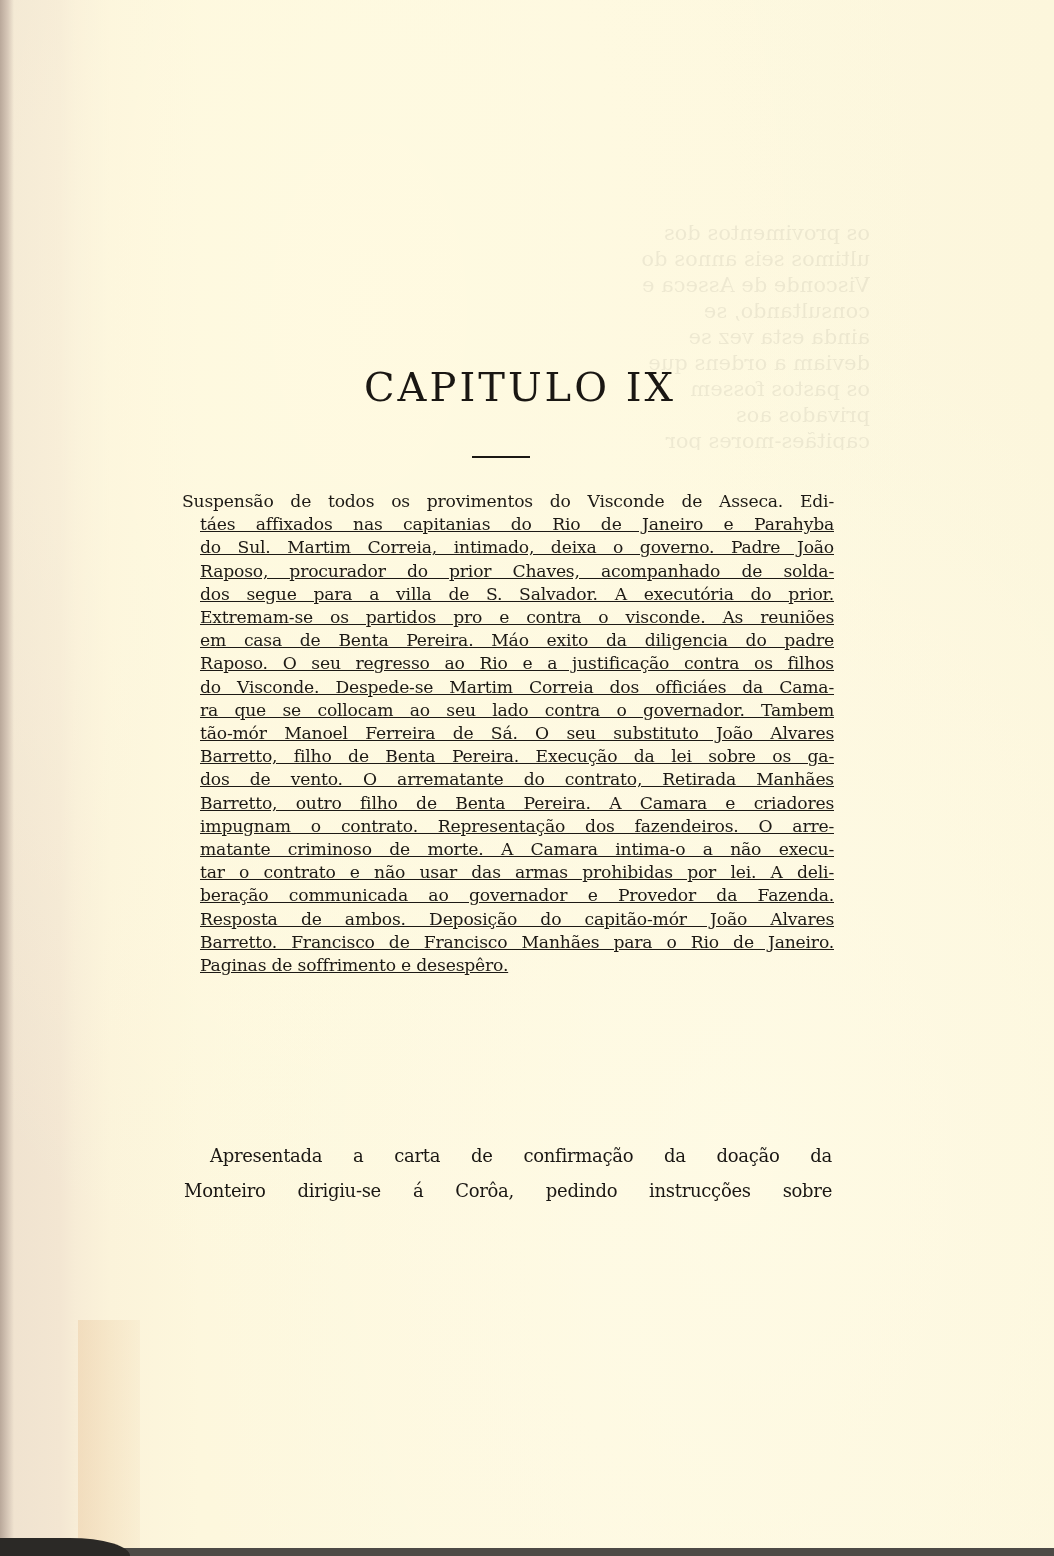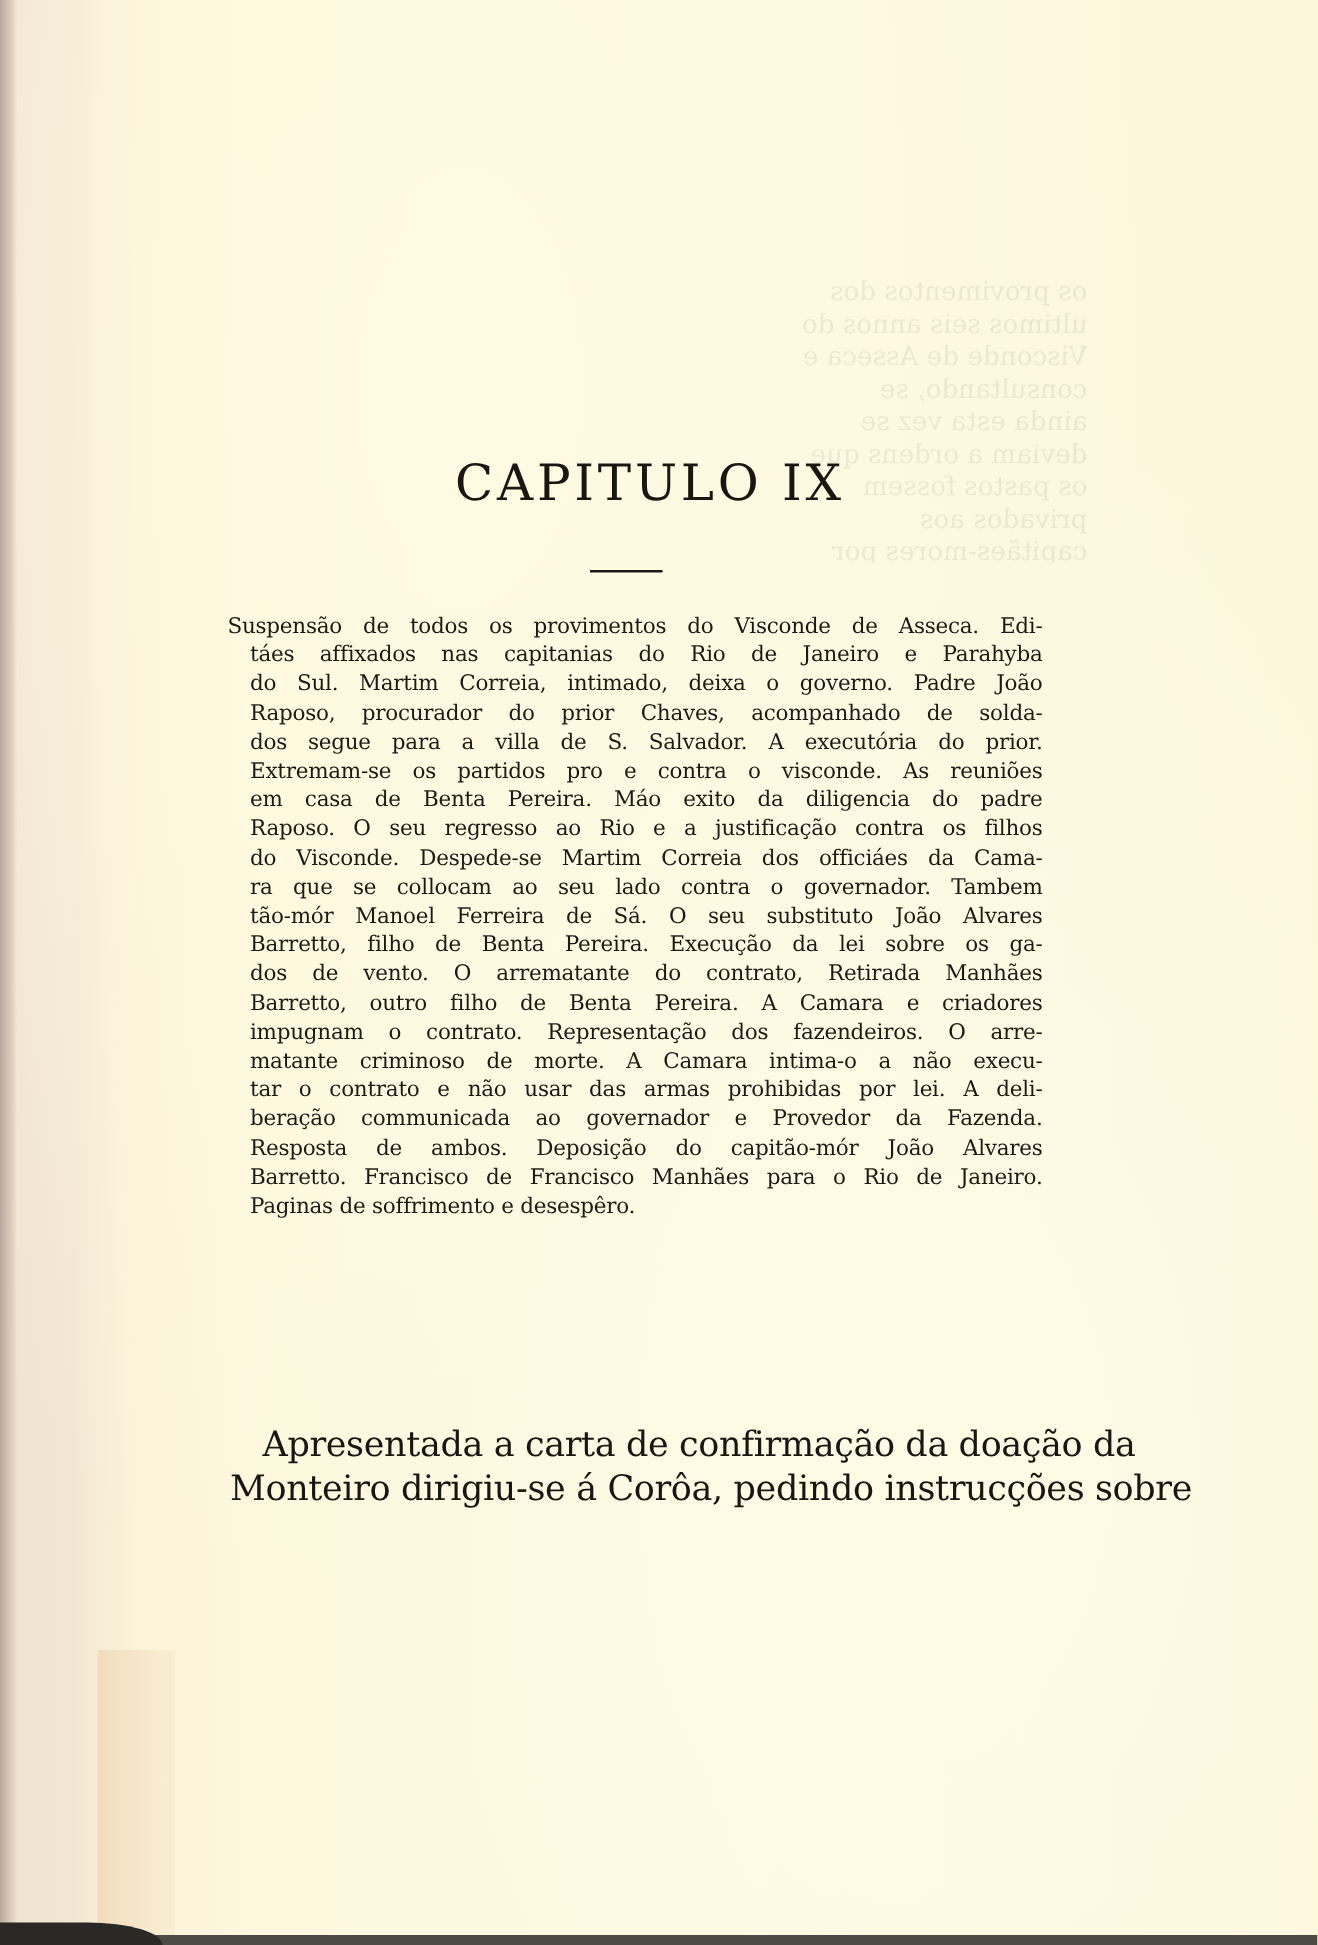--- a/index.html
+++ b/index.html
@@ -96,31 +96,32 @@
       text-align-last: justify;
       display: block;
       color: #1d1a15;
       letter-spacing: -0.2px;
     }
     .summary-line.last {
       text-align-last: left;
     }
     .summary-line.indent {
       padding-left: 18px;
+      text-decoration: underline;
     }
     .body-text {
       position: absolute;
       left: 184px;
       top: 1138px;
       width: 648px;
     }
     .body-line {
       display: block;
       font-family: "DejaVu Serif", "Liberation Serif", serif;
-      font-size: 28px;
+      font-size: 18px;
       line-height: 35px;
       white-space: nowrap;
       text-align: justify;
       text-align-last: justify;
       color: #1a1713;
       letter-spacing: -0.3px;
     }
     .body-line.first {
       padding-left: 26px;
     }

